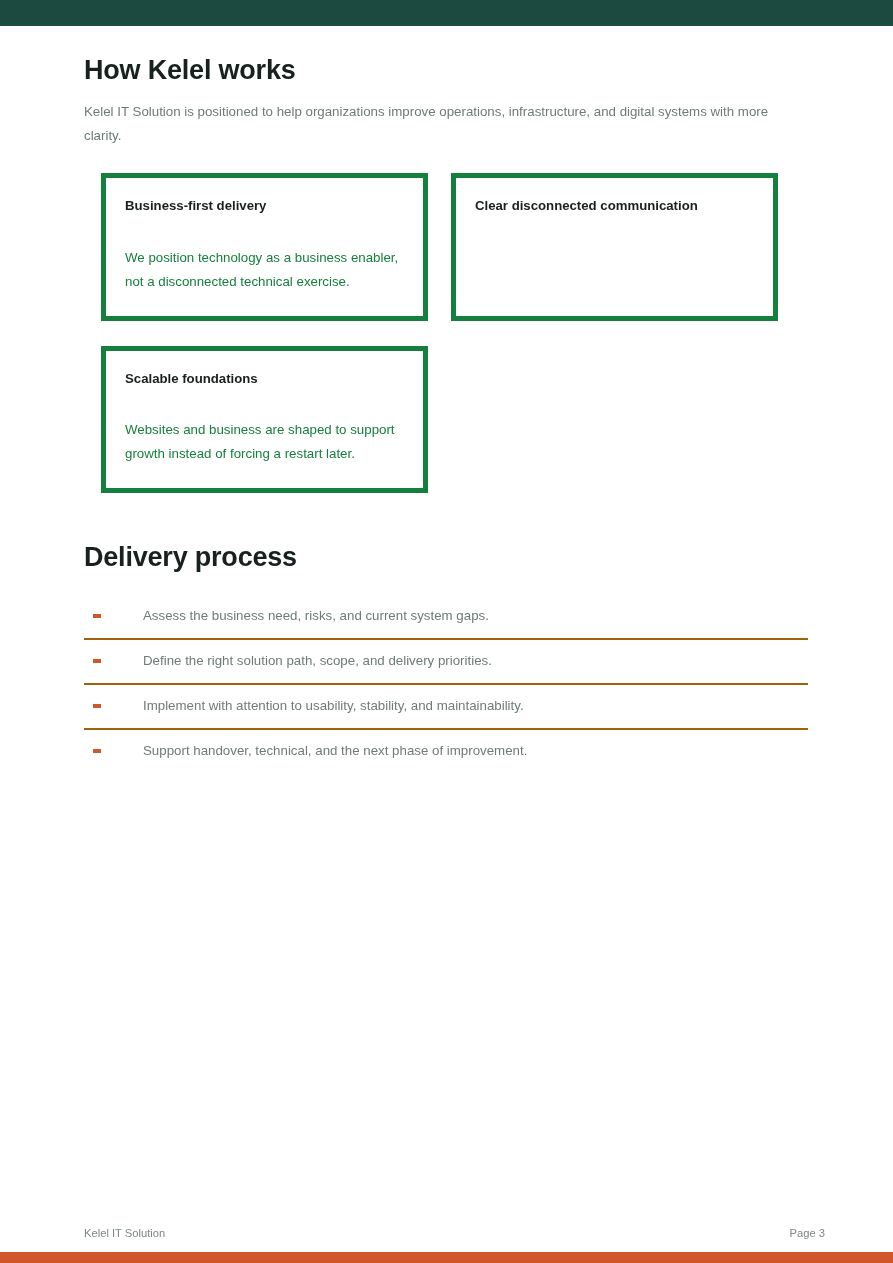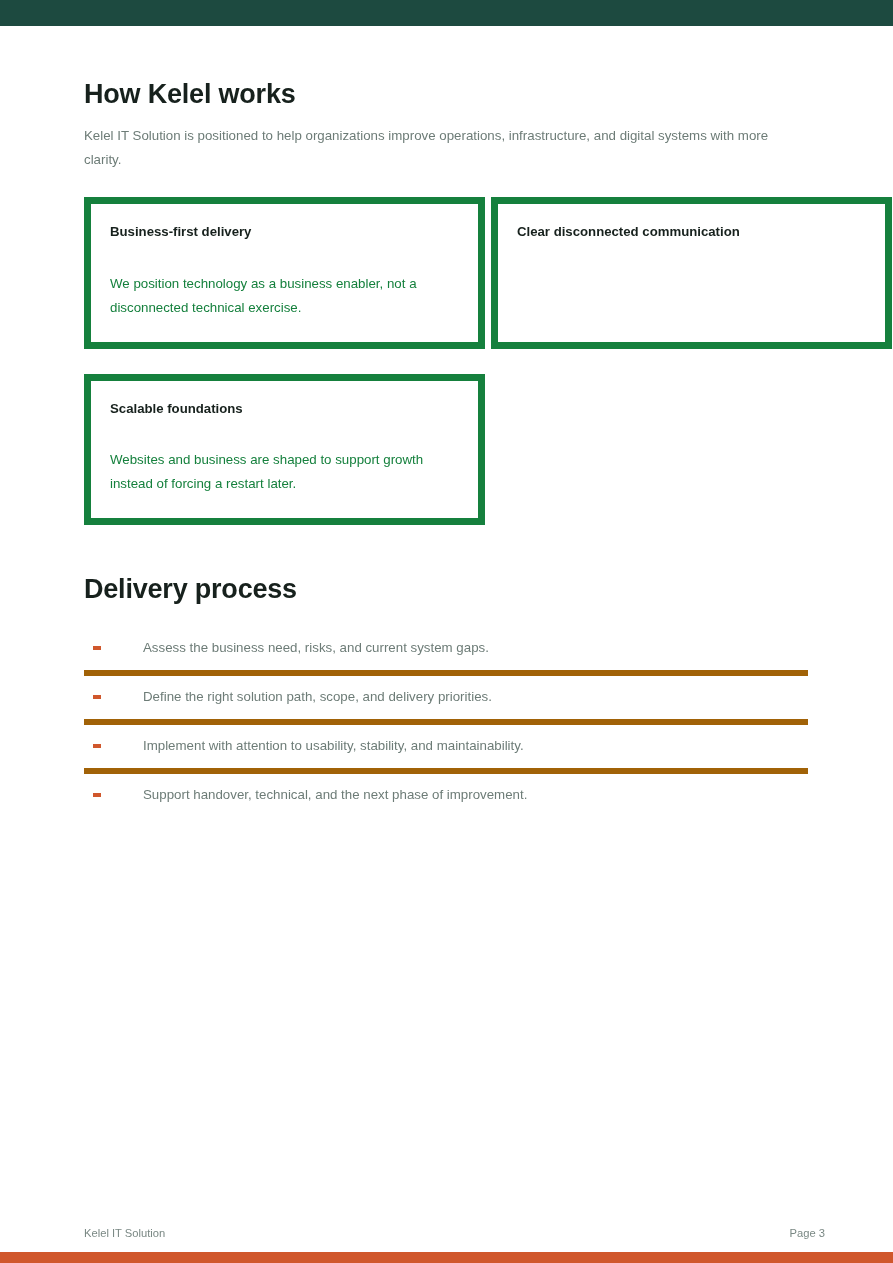--- a/index.html
+++ b/index.html
@@ -46,21 +46,21 @@
     box-sizing: border-box;
     position: relative;
   }
 
   .section-title {
     font-size: 27px;
     font-weight: bold;
     color: #17211d;
     letter-spacing: -0.2px;
     margin: 0;
-    padding-top: 54px;
+    padding-top: 30px;
     line-height: 1.1;
   }
 
   .section-title.second {
     padding-top: 50px;
   }
 
   .section-intro {
     font-size: 13.3px;
     color: #6d7c77;
@@ -69,26 +69,27 @@
     max-width: 690px;
   }
 
   .card-row {
     display: flex;
     gap: 6px;
     margin-top: 25px;
   }
 
   .card {
-    border: 7px solid #15803d;
+    border: 5px solid #15803d;
     box-sizing: border-box;
     padding: 20px 19px 22px 19px;
     background: #ffffff;
-    width: 401px;
+    width: 327px;
     flex: 0 0 auto;
+    margin-left: 17px;
   }
 
   .card-title {
     font-size: 13.2px;
     font-weight: bold;
     color: #17211d;
     margin: 0;
     line-height: 1.2;
   }
 
@@ -103,21 +104,21 @@
     margin: 22px 0 0 0;
     padding: 0;
     list-style: none;
     width: 724px;
   }
 
   .process-item {
     display: flex;
     align-items: flex-start;
     padding: 12px 0 13px 0;
-    border-bottom: 6px solid #a16207;
+    border-bottom: 2px solid #a16207;
   }
 
   .process-item:last-child {
     border-bottom: none;
   }
 
   .process-bullet {
     flex: 0 0 auto;
     width: 8px;
     height: 4px;

